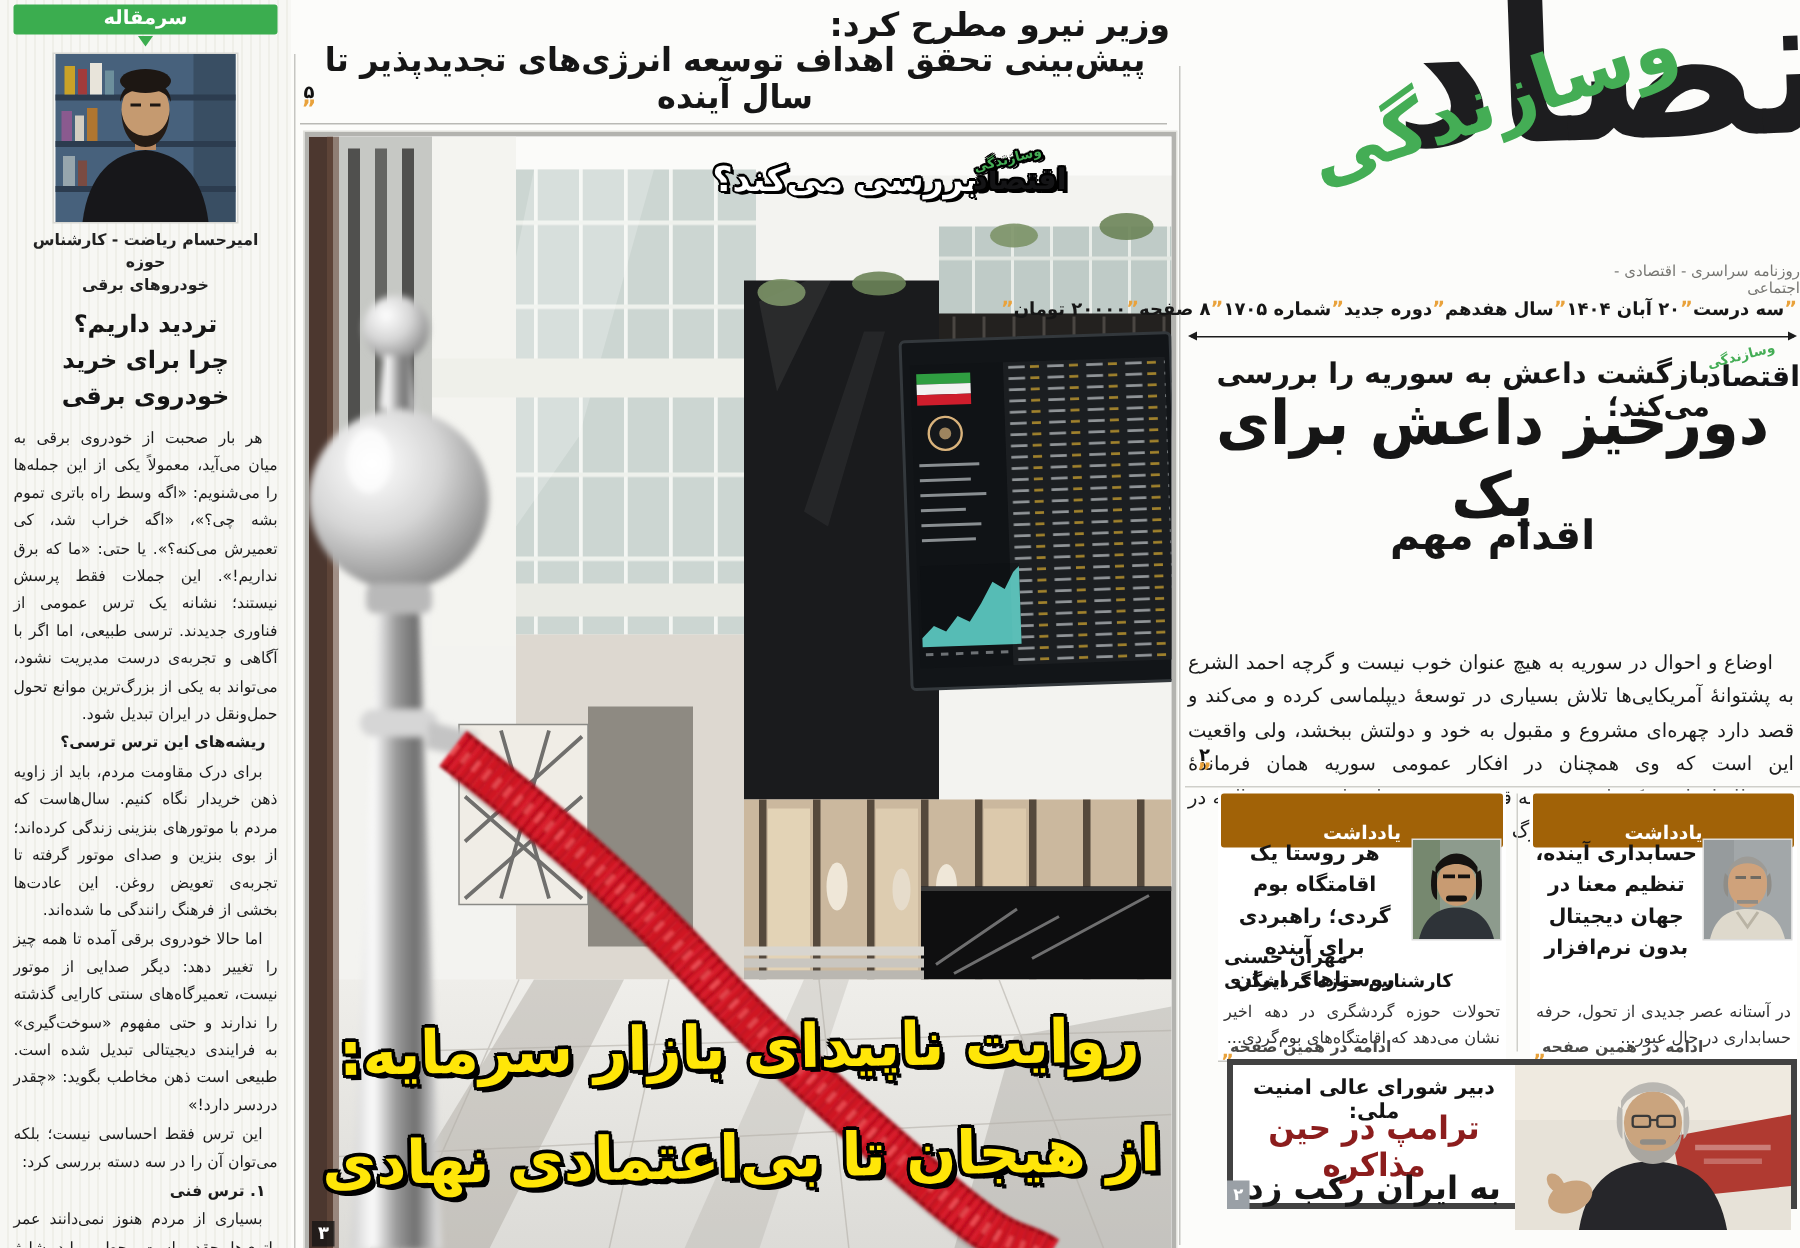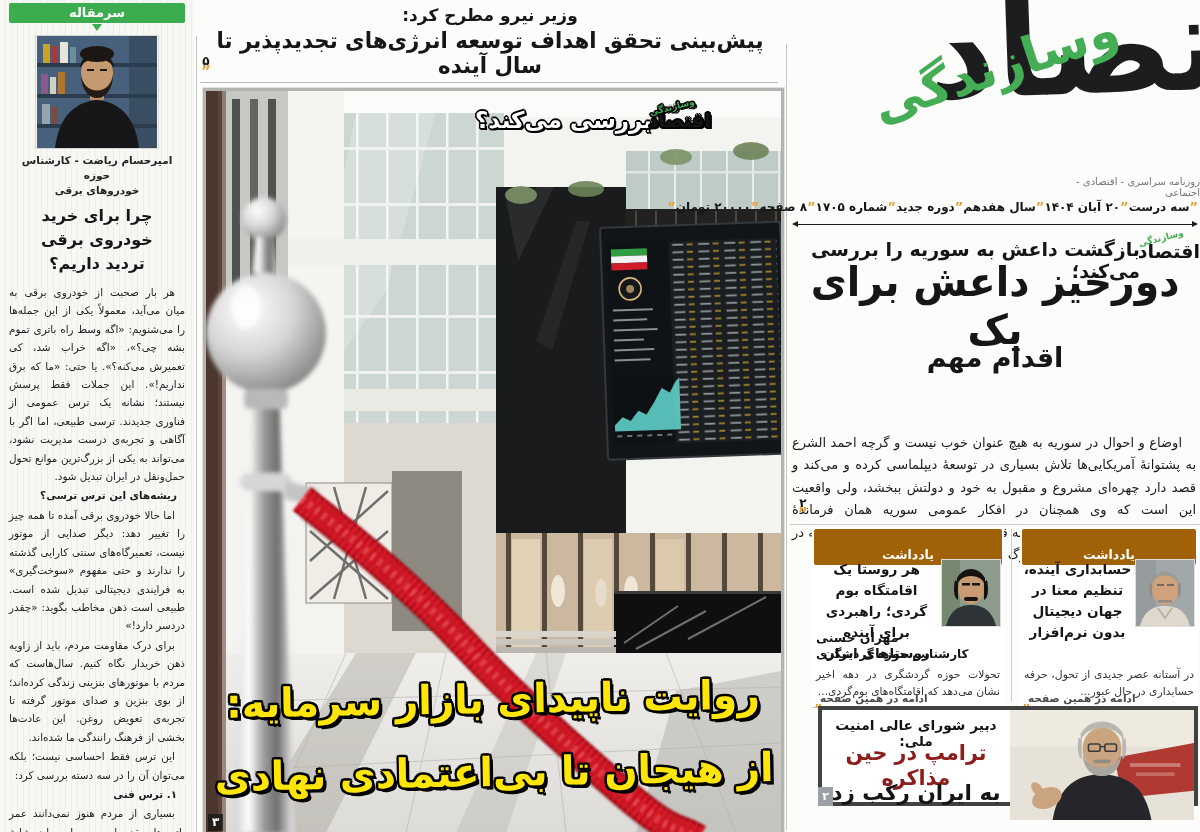--- a/index.html
+++ b/index.html
@@ -16,22 +16,22 @@
   .ed-drop{width:0;height:0;margin:1px auto 4px;border-left:5px solid transparent;
     border-right:5px solid transparent;border-top:7px solid #3bad4f;}
   .ed-photo{display:block;margin:2px auto 4px;border:1px solid #d8d8d3;}
   .ed-author{font-size:10.5px;font-weight:bold;text-align:center;line-height:15px;color:#222;}
   .ed-title{font-size:16px;font-weight:bold;text-align:center;line-height:24px;margin:6px 0 7px;}
   .ed-body{font-size:10.4px;line-height:18.4px;text-align:justify;color:#1c1c1c;}
   .ed-body p{margin:0 0 1px;text-indent:10px;}
   .ed-body .eh{font-weight:bold;text-indent:8px;margin:1px 0;}
 
   
-  .ts-kicker{position:absolute;left:200px;top:5px;width:580px;text-align:center;
-    font-size:17px;font-weight:bold;}
+  .ts-kicker{position:absolute;left:200px;top:5px;width:580px;text-align:right;
+    font-size:22px;font-weight:bold;}
   .ts-headline{position:absolute;left:200px;top:28px;width:580px;text-align:center;
     font-size:22px;font-weight:bold;letter-spacing:-.5px;transform:scaleX(.97);}
   .ts-rule{position:absolute;left:200px;top:82px;width:578px;border-top:1px solid #b9b9b5;}
   .pageref{position:absolute;display:flex;flex-direction:column;align-items:center;line-height:11px;}
   .pageref .n{font-size:12px;font-weight:bold;color:#111;}
   .pageref .q{font-size:15px;font-weight:bold;color:#e9a23b;}
 
   .photo-frame{position:absolute;left:203px;top:88px;width:575px;height:742px;
     border:3px solid #b3b3af;outline:1px solid #e2e2dd;background:#eee;}
   .photo-frame svg.main{position:absolute;left:0;top:0;width:100%;height:100%;}
@@ -135,28 +135,28 @@
       <ellipse cx="60" cy="18" rx="17" ry="8" fill="#1d1713"></ellipse>
       <path d="M44,38 C46,60 74,60 76,38 C76,54 68,62 60,62 C52,62 44,54 44,38 Z" fill="#241b15"></path>
       <rect x="50" y="33" width="7" height="2" fill="#1d1713"></rect>
         <rect x="63" y="33" width="7" height="2" fill="#1d1713"></rect>
     </svg>
     <div class="ed-author">
       <div>امیرحسام ریاضت - کارشناس حوزه</div>
       <div>خودروهای برقی</div>
     </div>
     <div class="ed-title">
+      <div>تردید داریم؟</div>
       <div>چرا برای خرید خودروی برقی</div>
-      <div>تردید داریم؟</div>
     </div>
     <div class="ed-body">
       <p>هر بار صحبت از خودروی برقی به میان می‌آید، معمولاً یکی از این جمله‌ها را می‌شنویم: «اگه وسط راه باتری تموم بشه چی؟»، «اگه خراب شد، کی تعمیرش می‌کنه؟». یا حتی: «ما که برق نداریم!». این جملات فقط پرسش نیستند؛ نشانه یک ترس عمومی از فناوری جدیدند. ترسی طبیعی، اما اگر با آگاهی و تجربه‌ی درست مدیریت نشود، می‌تواند به یکی از بزرگ‌ترین موانع تحول حمل‌ونقل در ایران تبدیل شود.</p>
       <p class="eh">ریشه‌های این ترس ترسی؟</p>
+      <p>برای درک مقاومت مردم، باید از زاویه ذهن خریدار نگاه کنیم. سال‌هاست که مردم با موتورهای بنزینی زندگی کرده‌اند؛ از بوی بنزین و صدای موتور گرفته تا تجربه‌ی تعویض روغن. این عادت‌ها بخشی از فرهنگ رانندگی ما شده‌اند.</p>
       <p>اما حالا خودروی برقی آمده تا همه چیز را تغییر دهد: دیگر صدایی از موتور نیست، تعمیرگاه‌های سنتی کارایی گذشته را ندارند و حتی مفهوم «سوخت‌گیری» به فرایندی دیجیتالی تبدیل شده است. طبیعی است ذهن مخاطب بگوید: «چقدر دردسر دارد!»</p>
-      <p>برای درک مقاومت مردم، باید از زاویه ذهن خریدار نگاه کنیم. سال‌هاست که مردم با موتورهای بنزینی زندگی کرده‌اند؛ از بوی بنزین و صدای موتور گرفته تا تجربه‌ی تعویض روغن. این عادت‌ها بخشی از فرهنگ رانندگی ما شده‌اند.</p>
       <p>این ترس فقط احساسی نیست؛ بلکه می‌توان آن را در سه دسته بررسی کرد:</p>
       <p class="eh">۱. ترس فنی</p>
       <p>بسیاری از مردم هنوز نمی‌دانند عمر باتری‌ها چقدر است، چطور باید شارژ شوند یا عملکردشان در هوای سرد چگونه است. بخش بزرگی از این مشکل به کمبود اطلاع‌رسانی و تجربه‌ی واقعی برمی‌گردد. وقتی آگاهی کافی وجود نداشته باشد، شایعه‌ها جای واقعیت را می‌گیرند.</p>
 
     </div>
   </aside>
   <div class="vrule" style="left:196px;top:36px;height:796px;"></div>
   <div class="vrule" style="left:786px;top:44px;height:786px;"></div>
 
   <div class="ts-kicker">وزیر نیرو مطرح کرد:</div>

